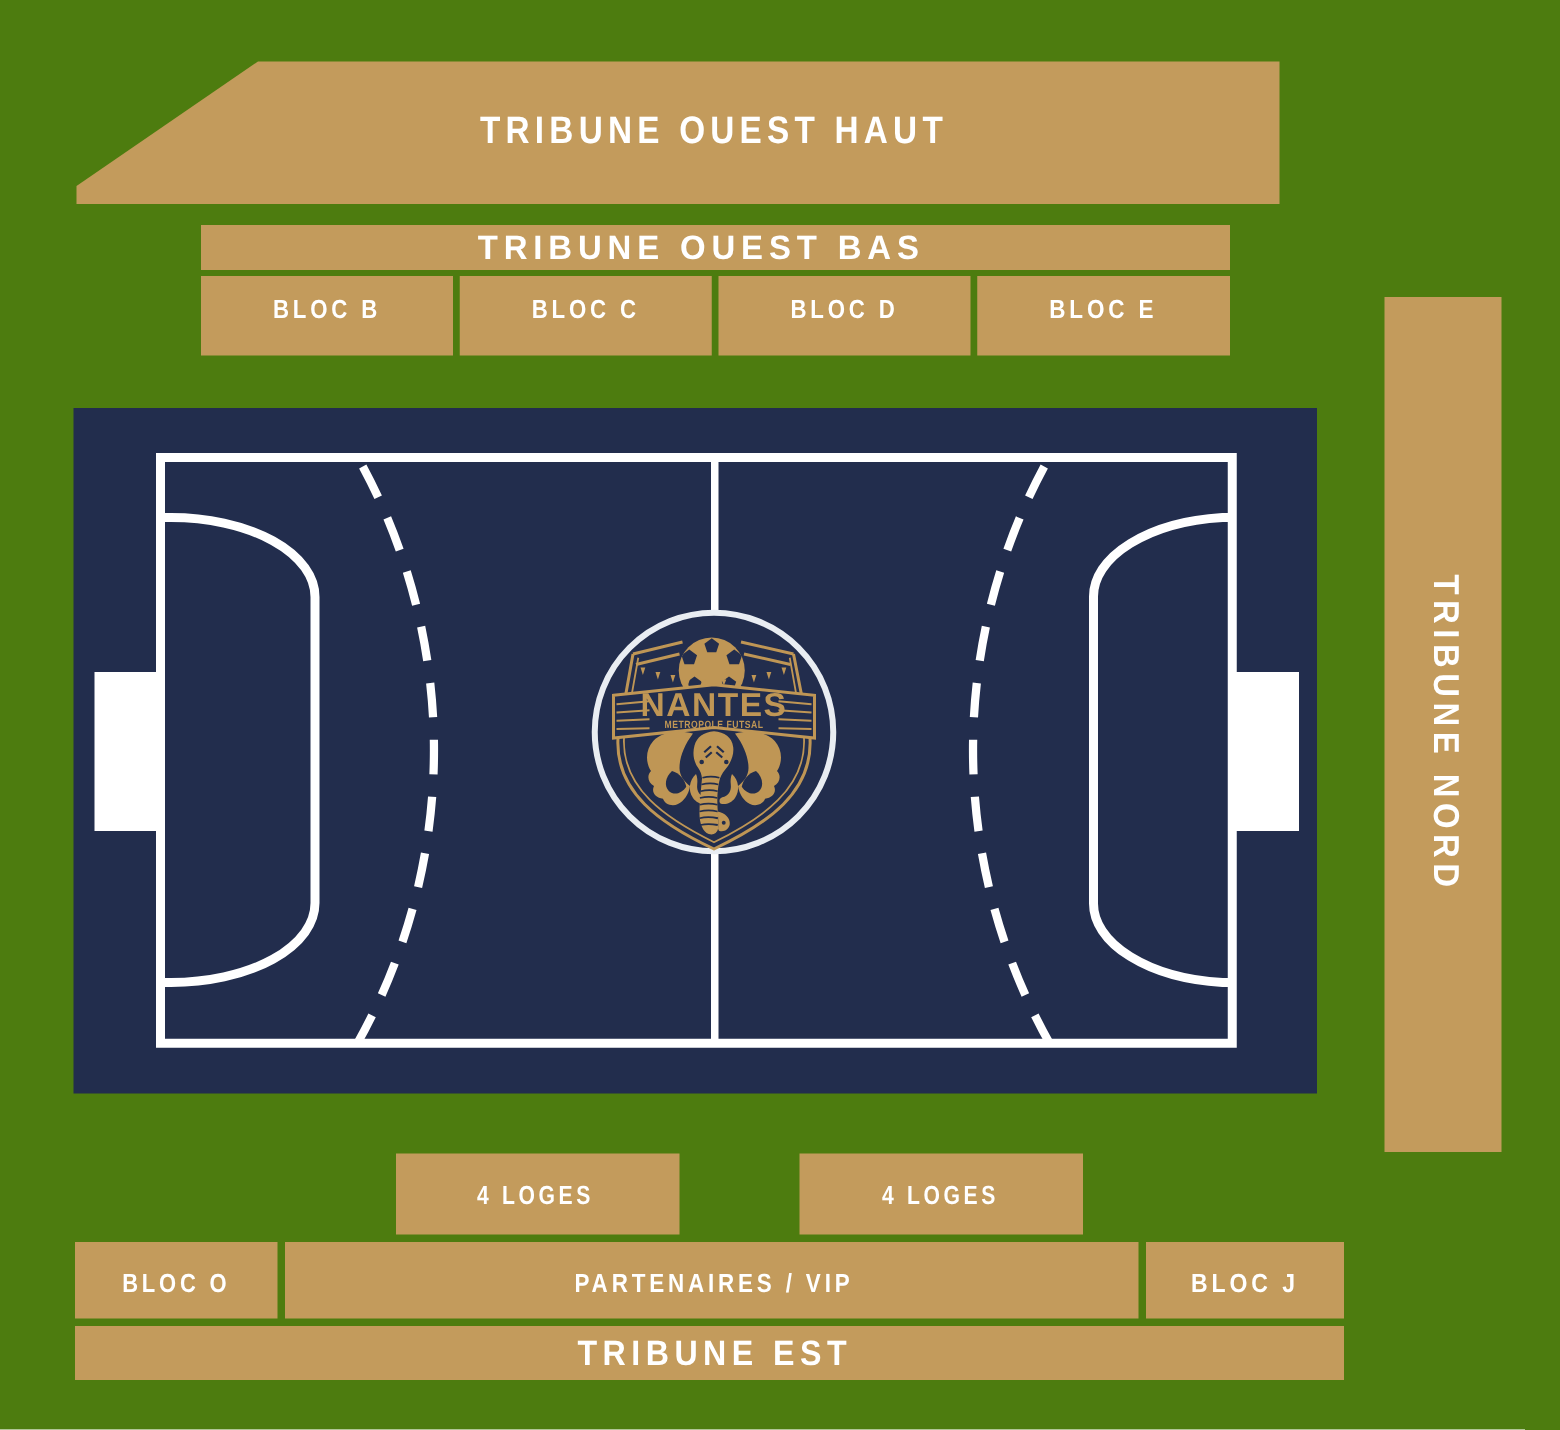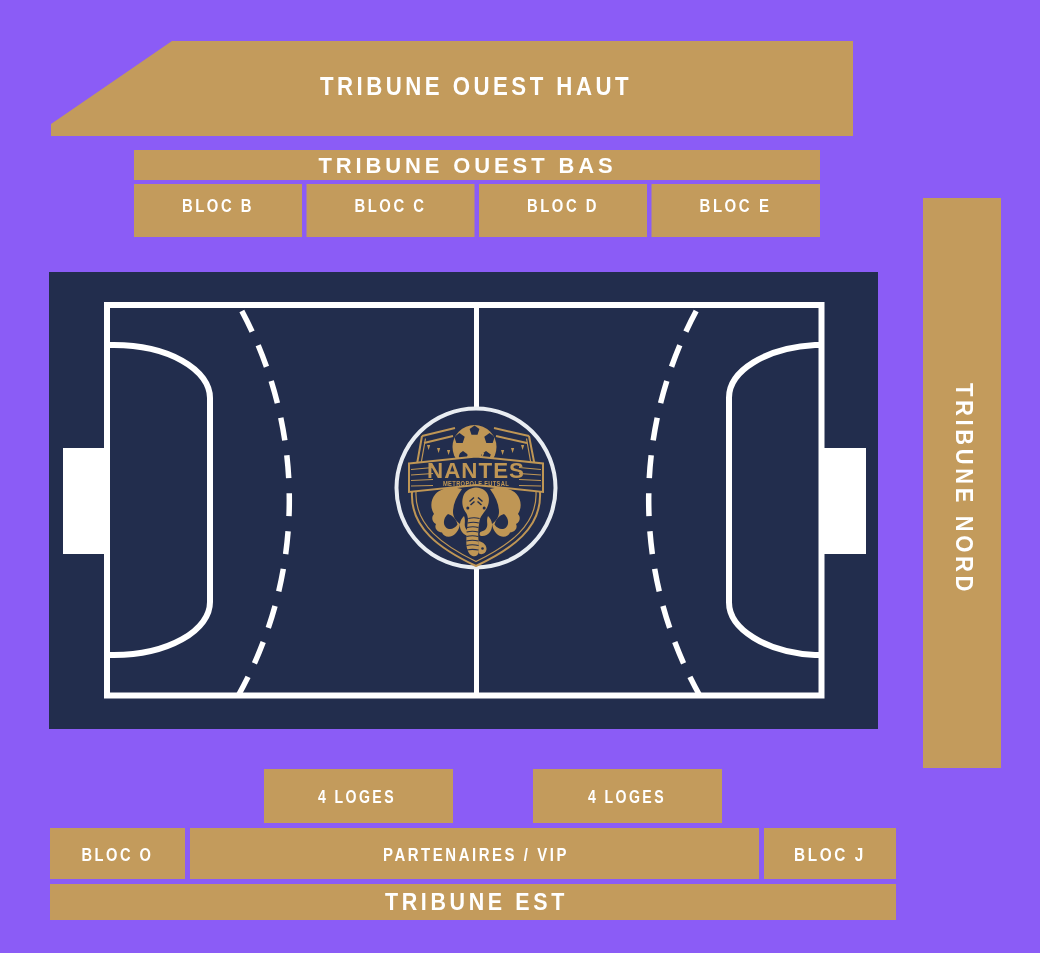--- a/index.html
+++ b/index.html
@@ -1,16 +1,16 @@
 <!DOCTYPE html>
 <html><head>
 <meta charset="utf-8">
 <style>
   html,body{margin:0;padding:0;background:#ffffff;}
-  #wrap{position:relative;width:1040px;height:953px;background:#8b5cf6;overflow:hidden;}
+  #wrap{position:relative;width:1040px;height:953px;background:#4d7c0f;overflow:hidden;}
   svg text{font-family:"Liberation Sans",sans-serif;font-weight:bold;fill:#ffffff;}
 </style>
 </head>
 <body>
 <div id="wrap">
 <svg width="1040" height="953" viewBox="0 0 1040 953" xmlns="http://www.w3.org/2000/svg">
 
   <g>
     <polygon points="172,41 853,41 853,136 51,136 51,124" fill="#c39b5c"></polygon>
     <text x="476" y="95" font-size="25.5" letter-spacing="4" text-anchor="middle" textLength="312" lengthAdjust="spacingAndGlyphs">TRIBUNE OUEST HAUT</text>

